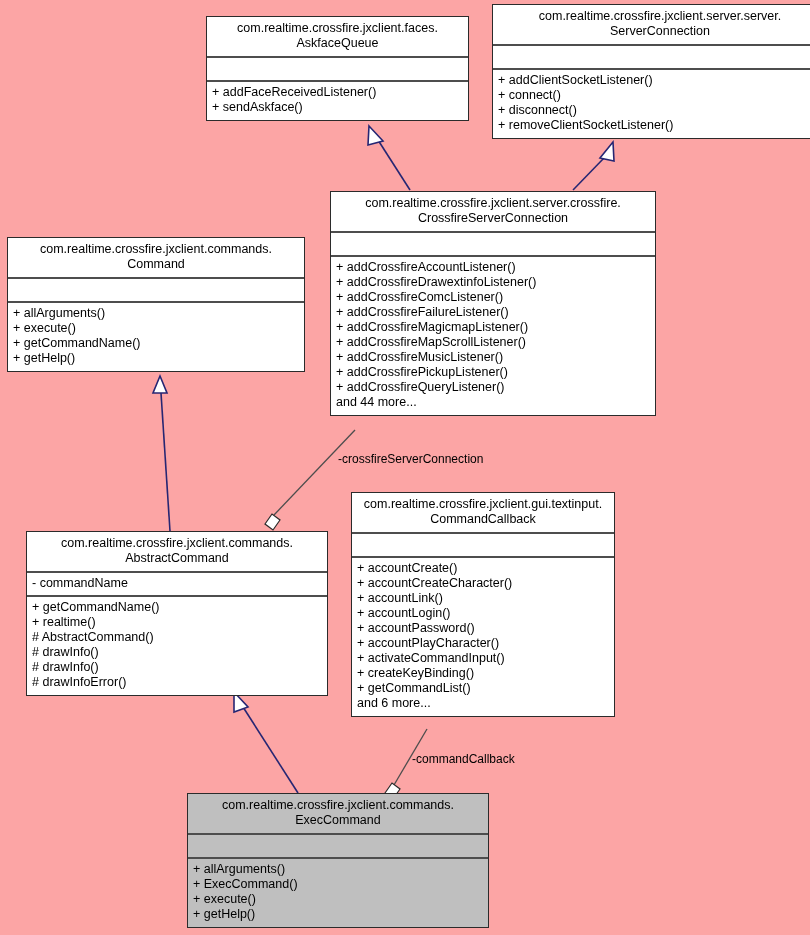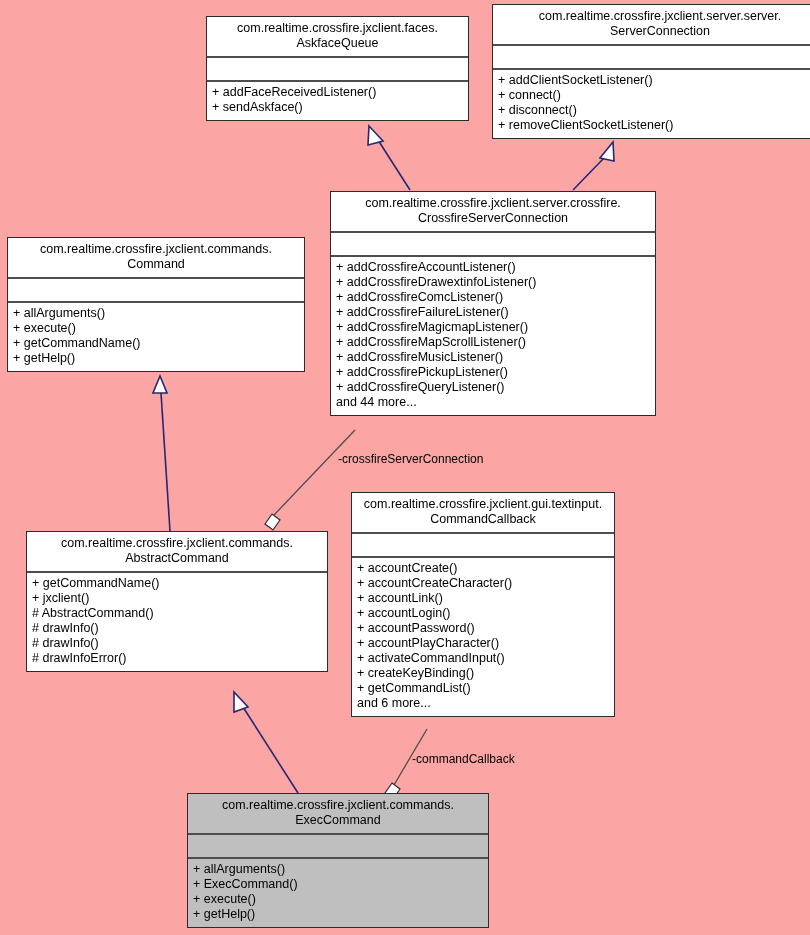--- a/index.html
+++ b/index.html
@@ -153,23 +153,26 @@
     <div class="box-methods">
       <div class="member-line">+ allArguments()</div>
       <div class="member-line">+ execute()</div>
       <div class="member-line">+ getCommandName()</div>
       <div class="member-line">+ getHelp()</div>
     </div>
   </div>
 
   <div class="uml-box" style="left:26px; top:531px; width:302px;">
     <div class="box-title"><span>com.realtime.crossfire.jxclient.commands.</span><br><span>AbstractCommand</span></div>
+    <div class="box-attrs">
+      <div class="member-line">- commandName</div>
+    </div>
     <div class="box-methods">
       <div class="member-line">+ getCommandName()</div>
-      <div class="member-line">+ jxclient()</div>
+      <div class="member-line">+ realtime()</div>
       <div class="member-line"># AbstractCommand()</div>
       <div class="member-line"># drawInfo()</div>
       <div class="member-line"># drawInfo()</div>
       <div class="member-line"># drawInfoError()</div>
     </div>
   </div>
 
   <div class="uml-box" style="left:351px; top:492px; width:264px;">
     <div class="box-title"><span>com.realtime.crossfire.jxclient.gui.textinput.</span><br><span>CommandCallback</span></div>
     <div class="box-attrs"></div>

